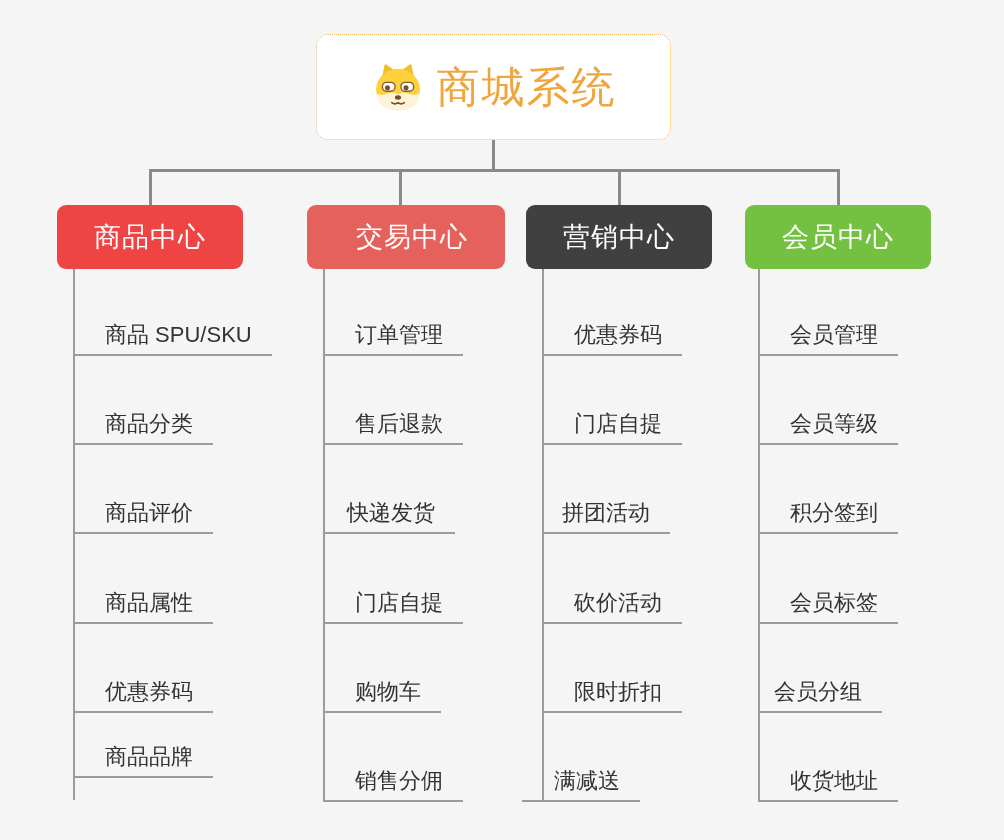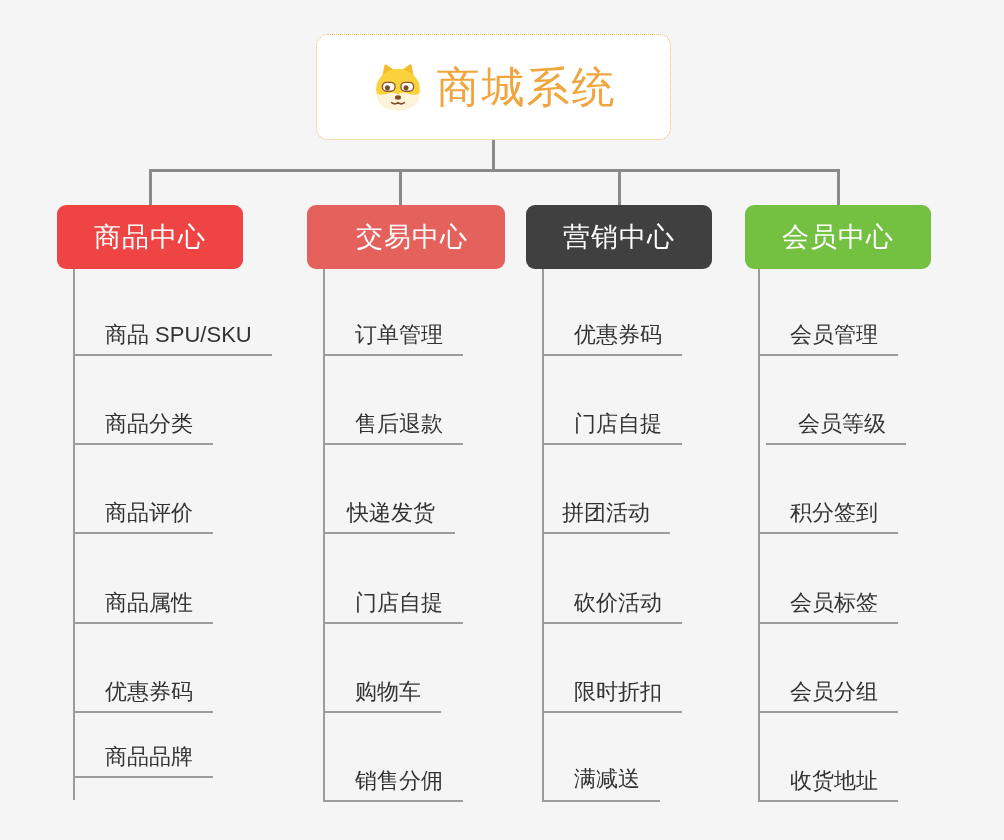--- a/index.html
+++ b/index.html
@@ -94,22 +94,22 @@
   <div class="leaf" style="left:323px;top:500px;padding-left:24px;">快递发货</div>
   <div class="leaf" style="left:323px;top:590px;">门店自提</div>
   <div class="leaf" style="left:323px;top:679px;">购物车</div>
   <div class="leaf" style="left:323px;top:768px;">销售分佣</div>
 
   <div class="leaf" style="left:542px;top:322px;">优惠券码</div>
   <div class="leaf" style="left:542px;top:411px;">门店自提</div>
   <div class="leaf" style="left:542px;top:500px;padding-left:20px;">拼团活动</div>
   <div class="leaf" style="left:542px;top:590px;">砍价活动</div>
   <div class="leaf" style="left:542px;top:679px;">限时折扣</div>
-  <div class="leaf" style="left:542px;top:768px;font-family:Liberation Mono, monospace;">满减送</div>
+  <div class="leaf" style="left:522px;top:768px;">满减送</div>
 
   <div class="leaf" style="left:758px;top:322px;">会员管理</div>
-  <div class="leaf" style="left:758px;top:411px;margin-left:8px;">会员等级</div>
+  <div class="leaf" style="left:758px;top:411px;">会员等级</div>
   <div class="leaf" style="left:758px;top:500px;">积分签到</div>
   <div class="leaf" style="left:758px;top:590px;">会员标签</div>
-  <div class="leaf" style="left:758px;top:679px;">会员分组</div>
+  <div class="leaf" style="left:758px;top:679px;padding-left:16px;">会员分组</div>
   <div class="leaf" style="left:758px;top:768px;">收货地址</div>
 
 </div>
 
 </body></html>

